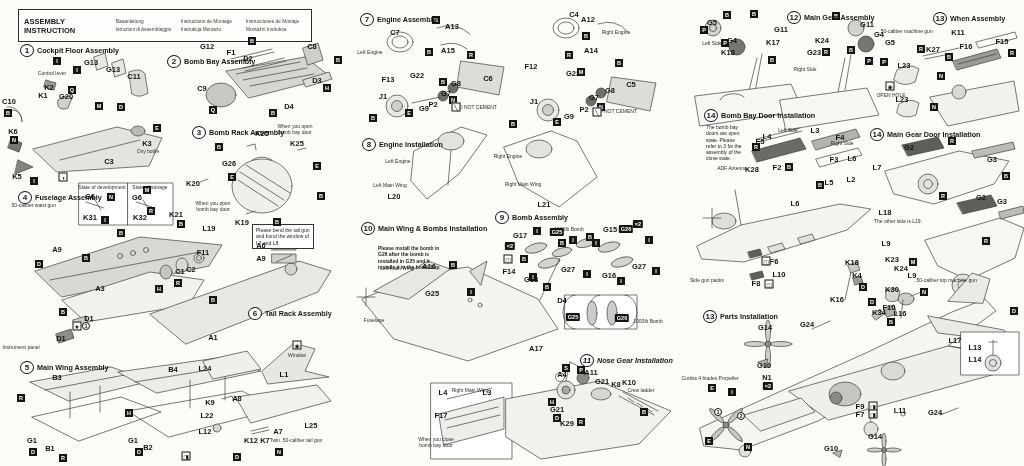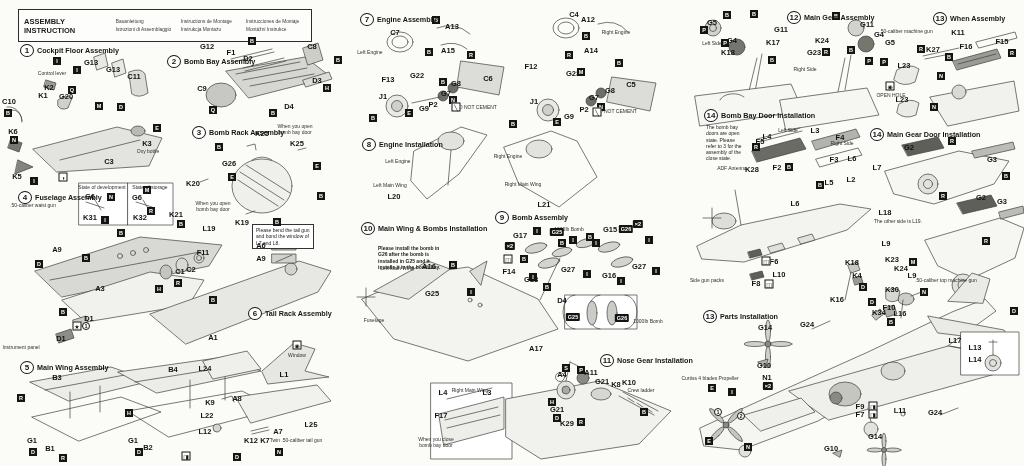--- a/index.html
+++ b/index.html
@@ -409,21 +409,21 @@
       </div>
       <span class="part" style="left: 205px; top: 368px;">L24</span>
       <span class="part" style="left: 284px; top: 374px;">L1</span>
       <span class="part" style="left: 210px; top: 402px;">K9</span>
       <span class="part" style="left: 237px; top: 398px;">A8</span>
       <span class="part" style="left: 207px; top: 415px;">L22</span>
       <span class="part" style="left: 205px; top: 431px;">L12</span>
       <span class="part" style="left: 251px; top: 440px;">K12</span>
       <span class="part" style="left: 265px; top: 440px;">K7</span>
       <span class="part" style="left: 278px; top: 431px;">A7</span>
-      <span class="part" style="left: 311px; top: 425px; font-family: Liberation Mono, monospace;">L25</span>
+      <span class="part" style="left: 311px; top: 425px;">L25</span>
       <span class="small" style="left: 297px; top: 356px;">Window</span>
       <span class="small" style="left: 296px; top: 441px;">Twin .50-caliber tail gun</span>
       <div class="mk mk-sq" style="left: 237px; top: 457px;">D</div>
       <div class="mk mk-sq" style="left: 279px; top: 452px;">N</div>
       <div class="mk mk-box" style="left: 297px; top: 345px;">◉</div>
       <div class="step-head" style="left: 360px; top: 13px;">
         <span class="step-num">7</span>
         <span class="step-title">Engine Assembly</span>
       </div>
       <span class="part" style="left: 395px; top: 32px;">C7</span>
@@ -521,21 +521,21 @@
       <span class="small" style="left: 374px; top: 321px;">Fuselage</span>
       <span class="small" style="left: 470px; top: 391px;">Right Main Wing</span>
       <span class="small wrap" style="width: 48px; left: 436px; top: 443px;">When you close bomb bay door</span>
       <div class="note b" style="width: 64px; left: 378px; top: 245px;">Please install the bomb in G26 after the bomb is installed in G25 and it installs it in the bomb bay.</div>
       <div class="mk mk-sq" style="left: 453px; top: 265px;">B</div>
       <div class="mk mk-sq" style="left: 524px; top: 259px;">B</div>
       <div class="mk mk-sq" style="left: 471px; top: 292px;">I</div>
       <div class="mk mk-sq" style="left: 547px; top: 287px;">B</div>
       <div class="mk mk-sq" style="left: 562px; top: 243px;">B</div>
       <div class="mk mk-sq" style="left: 590px; top: 237px;">B</div>
-      <div class="step-head" style="left: 600px; top: 354px;">
+      <div class="step-head" style="left: 580px; top: 354px; font-style: italic;">
         <span class="step-num">11</span>
         <span class="step-title">Nose Gear Installation</span>
       </div>
       <span class="part" style="left: 562px; top: 374px;">A4</span>
       <span class="part" style="left: 591px; top: 372px;">A11</span>
       <span class="part" style="left: 602px; top: 381px;">G21</span>
       <span class="part" style="left: 616px; top: 384px;">K8</span>
       <span class="part" style="left: 629px; top: 382px; text-align: center;">K10</span>
       <span class="part" style="left: 557px; top: 409px;">G21</span>
       <span class="part" style="left: 567px; top: 423px;">K29</span>

